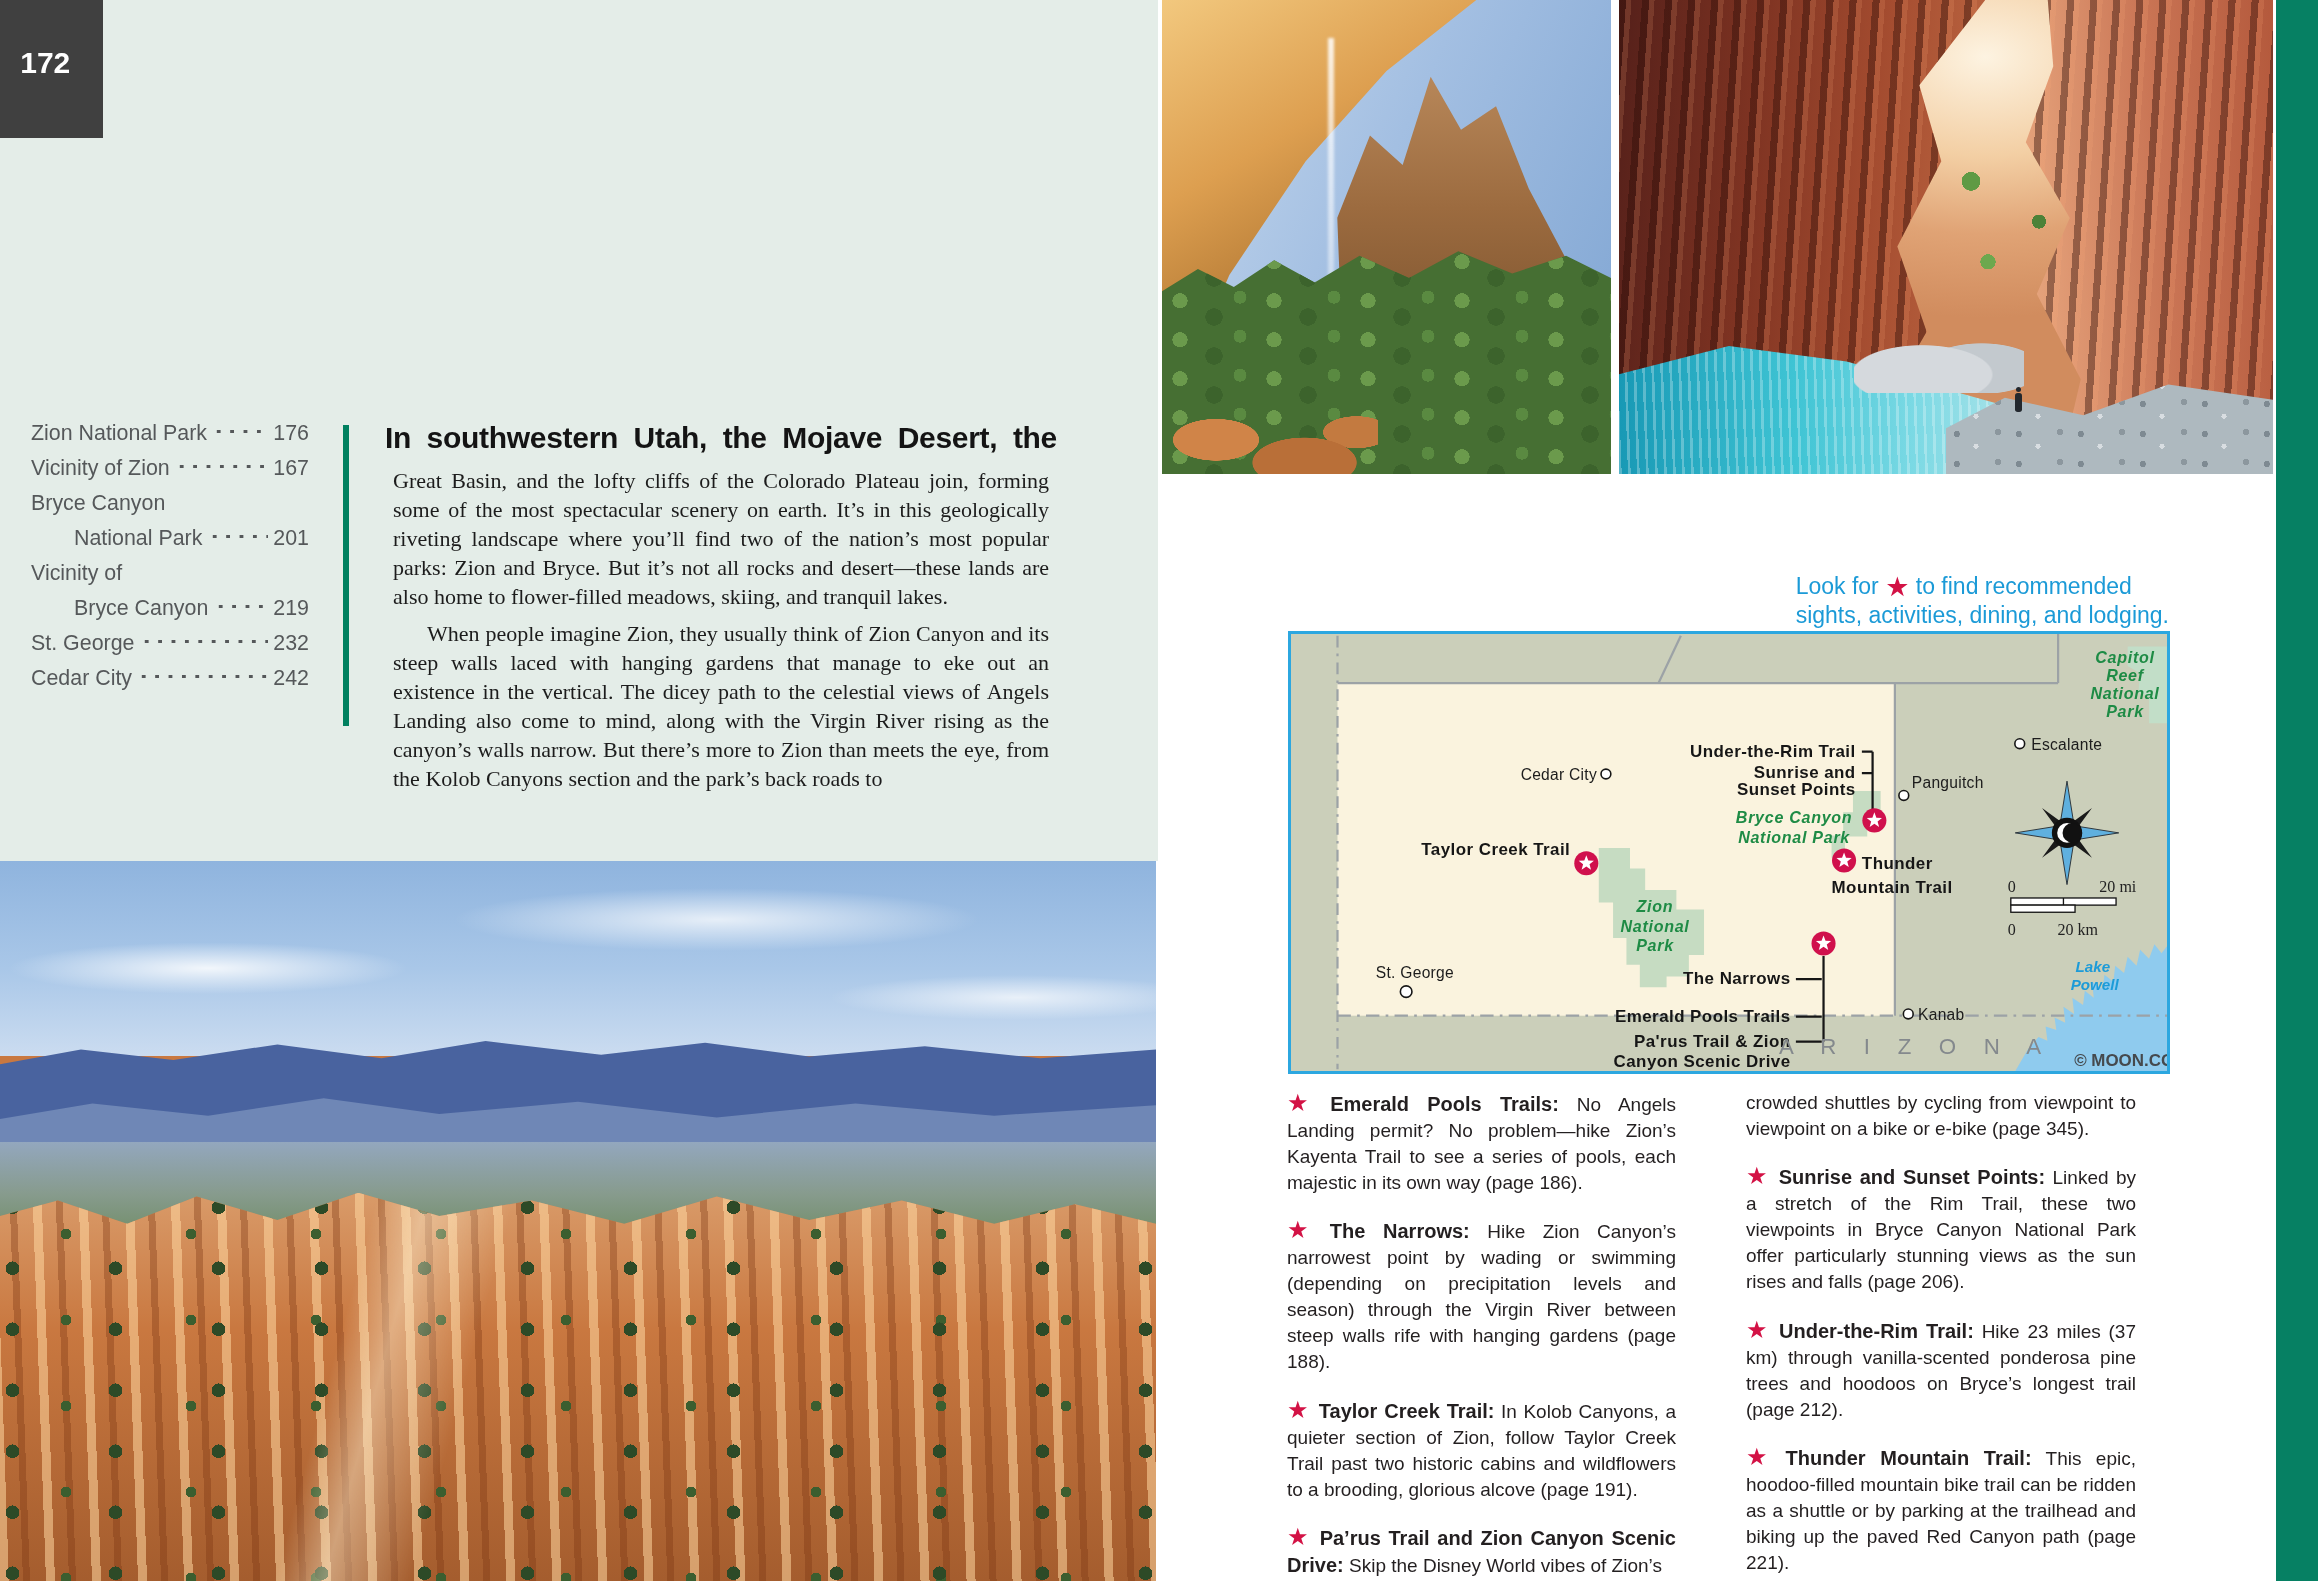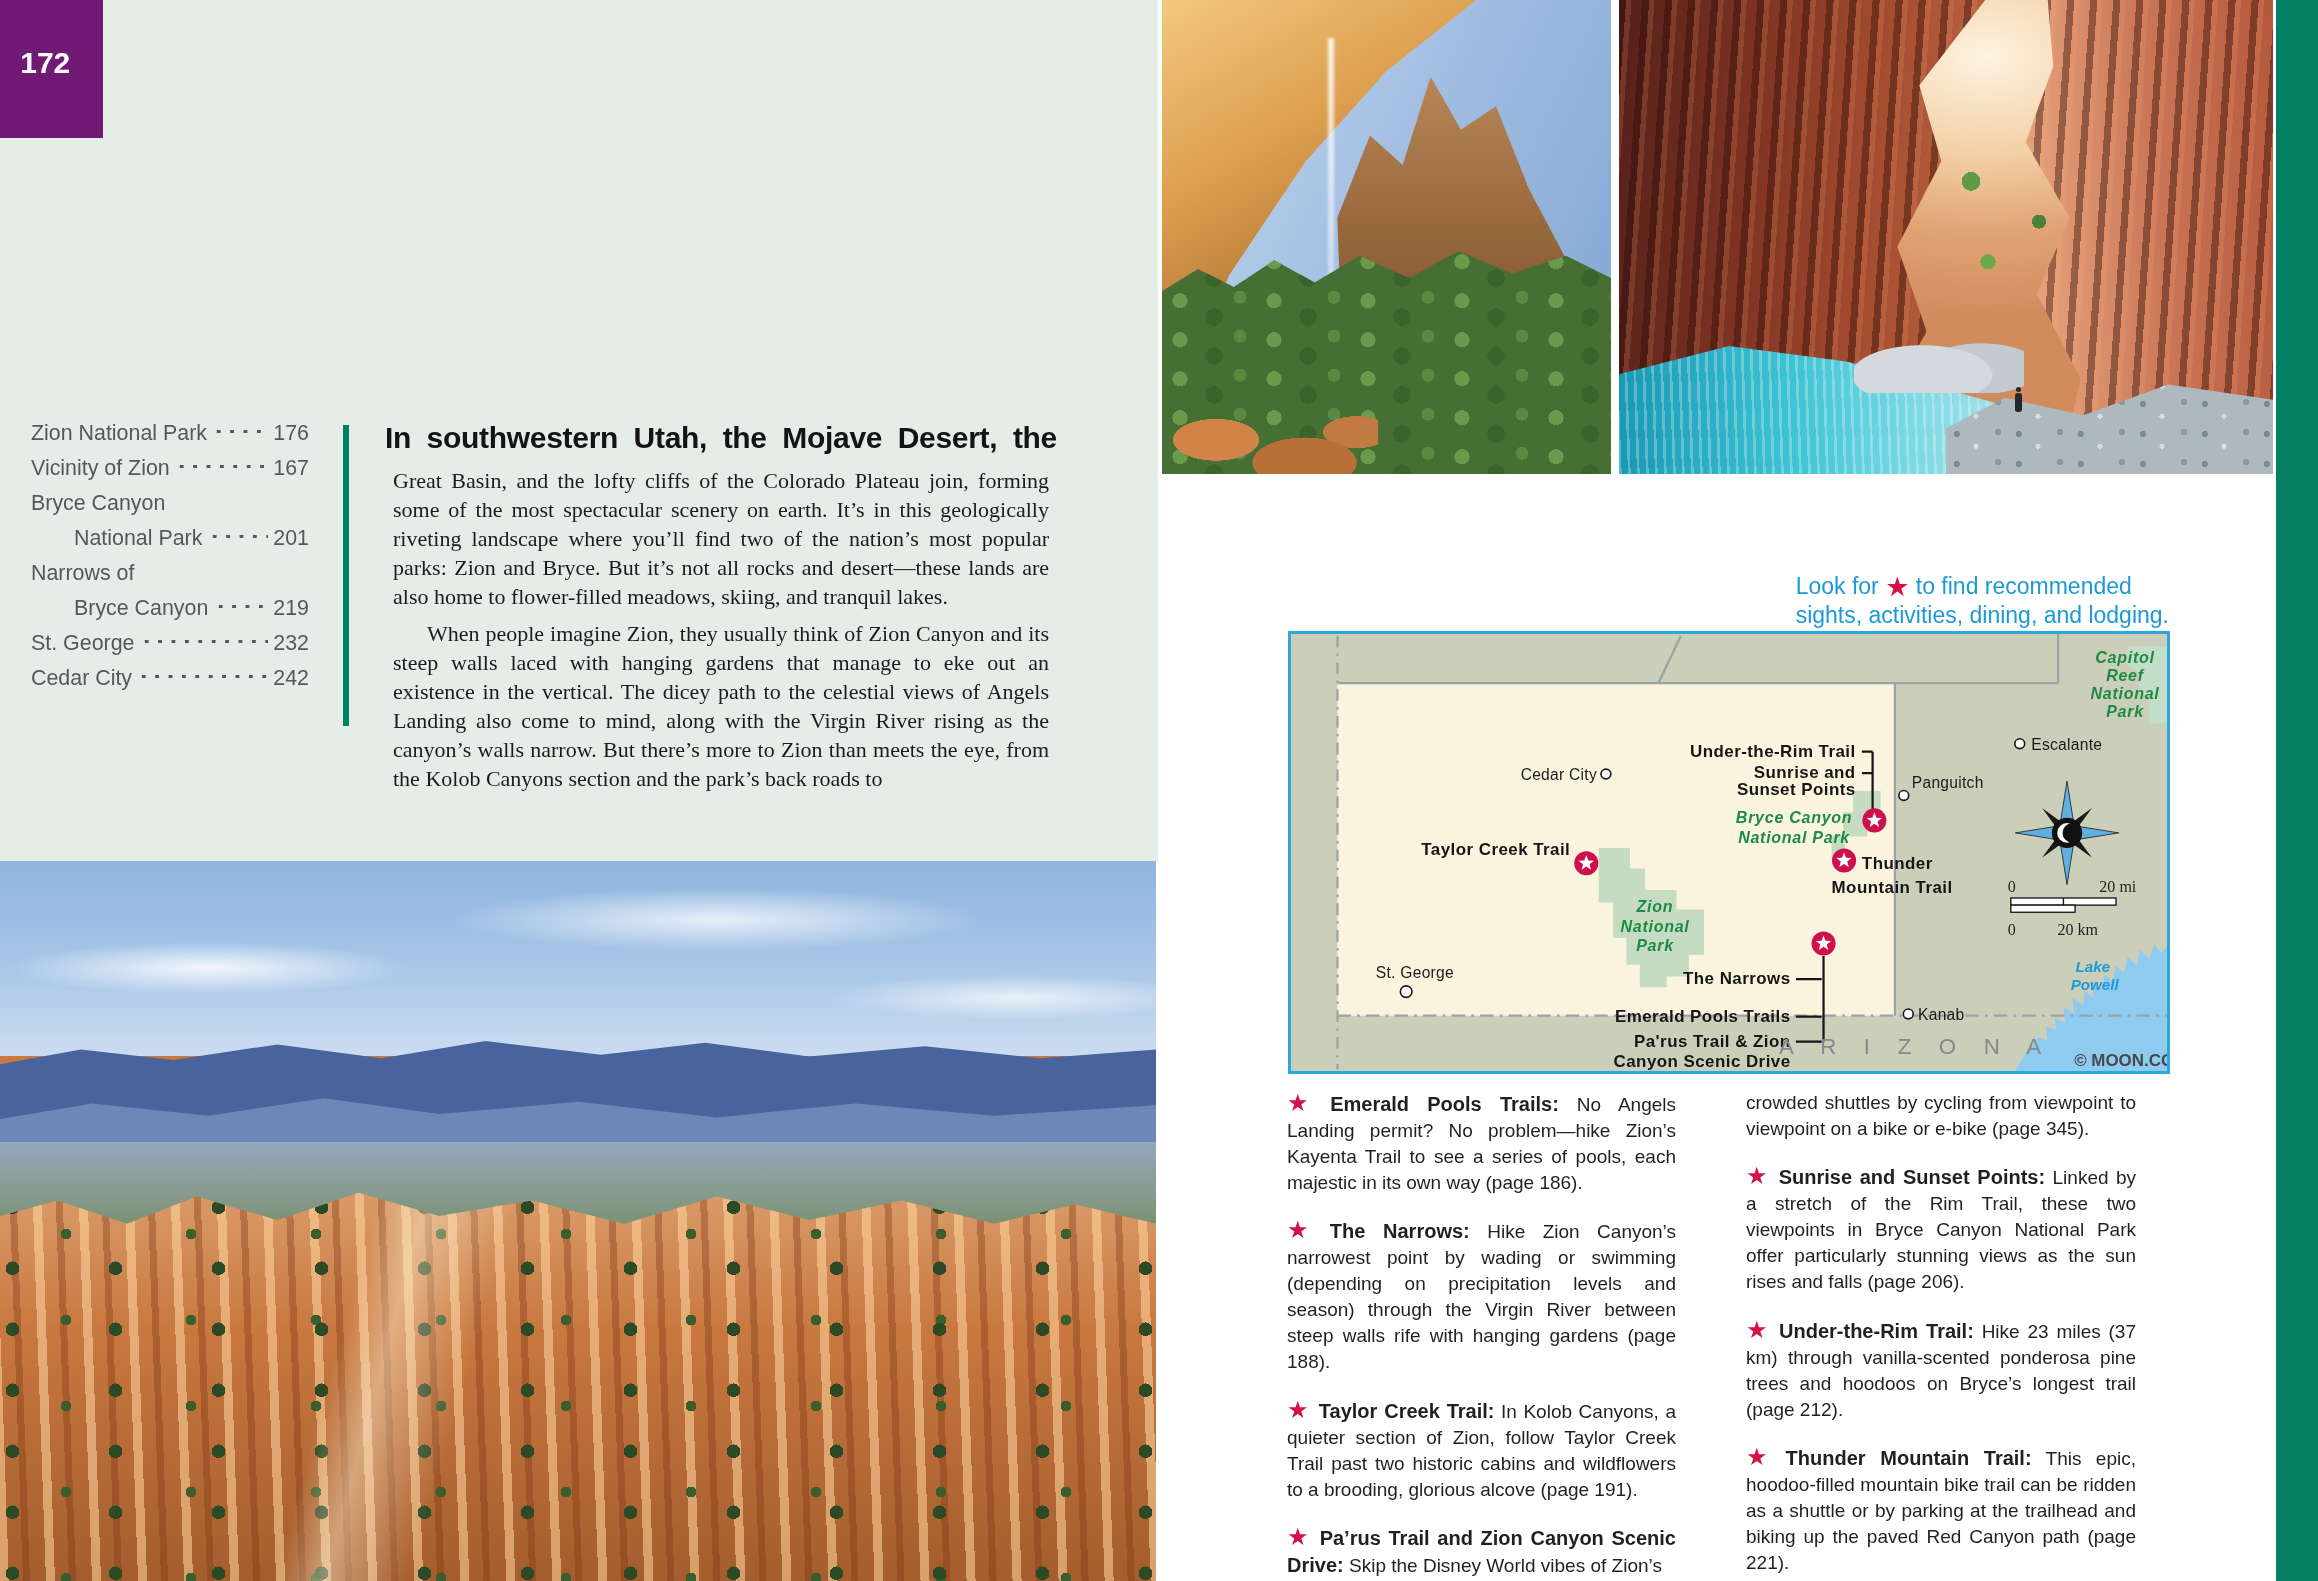--- a/index.html
+++ b/index.html
@@ -1,20 +1,20 @@
 <!DOCTYPE html>
 <html style="font-size:14.3px"><head>
 <meta charset="utf-8">
 <style>
   html,body{margin:0;padding:0;background:#fff;}
   .page{position:relative;width:2319px;height:1581px;background:#ffffff;overflow:hidden;
         font-family:"Liberation Sans",sans-serif;color:#231f20;}
   
   .left-bg{position:absolute;left:0;top:0;width:1158px;height:861px;background:#e4ede8;}
-  .pagenum-box{position:absolute;left:0;top:0;width:103px;height:138px;background:#701a75;}
+  .pagenum-box{position:absolute;left:0;top:0;width:103px;height:138px;background:#404040;}
   .pagenum-box span{position:absolute;left:0;right:12.5px;top:46px;text-align:center;
         color:#ffffff;font-weight:bold;font-size:30px;}
   .title{position:absolute;left:123px;top:264px;margin:0;font-size:100px;line-height:1;
         font-weight:bold;color:#1b9ad7;letter-spacing:-1.8px;}
   .toc{position:absolute;left:31px;top:421px;width:278px;font-size:21.4px;color:#55585a;}
   .toc-row{display:flex;align-items:flex-start;height:35px;}
   .toc-row.ind{padding-left:43px;}
   .toc-lead{flex:1;margin:0 5.4px;height:19.6px;background-image:radial-gradient(circle 2px,#55585a 98%,transparent);
         background-size:13.4px 13.4px;background-position:left bottom 1.8px;background-repeat:repeat-x;}
   .divider{position:absolute;left:343px;top:425px;width:6.2px;height:301px;background:#00805f;}
@@ -144,21 +144,21 @@
     <div class="toc-row nolead">
       <span class="toc-label">Bryce Canyon</span>
 
     </div>
     <div class="toc-row ind">
       <span class="toc-label">National Park</span>
       <span class="toc-lead"></span>
       <span class="toc-page">201</span>
     </div>
     <div class="toc-row nolead">
-      <span class="toc-label">Narrows of</span>
+      <span class="toc-label">Vicinity of</span>
 
     </div>
     <div class="toc-row ind">
       <span class="toc-label">Bryce Canyon</span>
       <span class="toc-lead"></span>
       <span class="toc-page">219</span>
     </div>
     <div class="toc-row">
       <span class="toc-label">St. George</span>
       <span class="toc-lead"></span>

